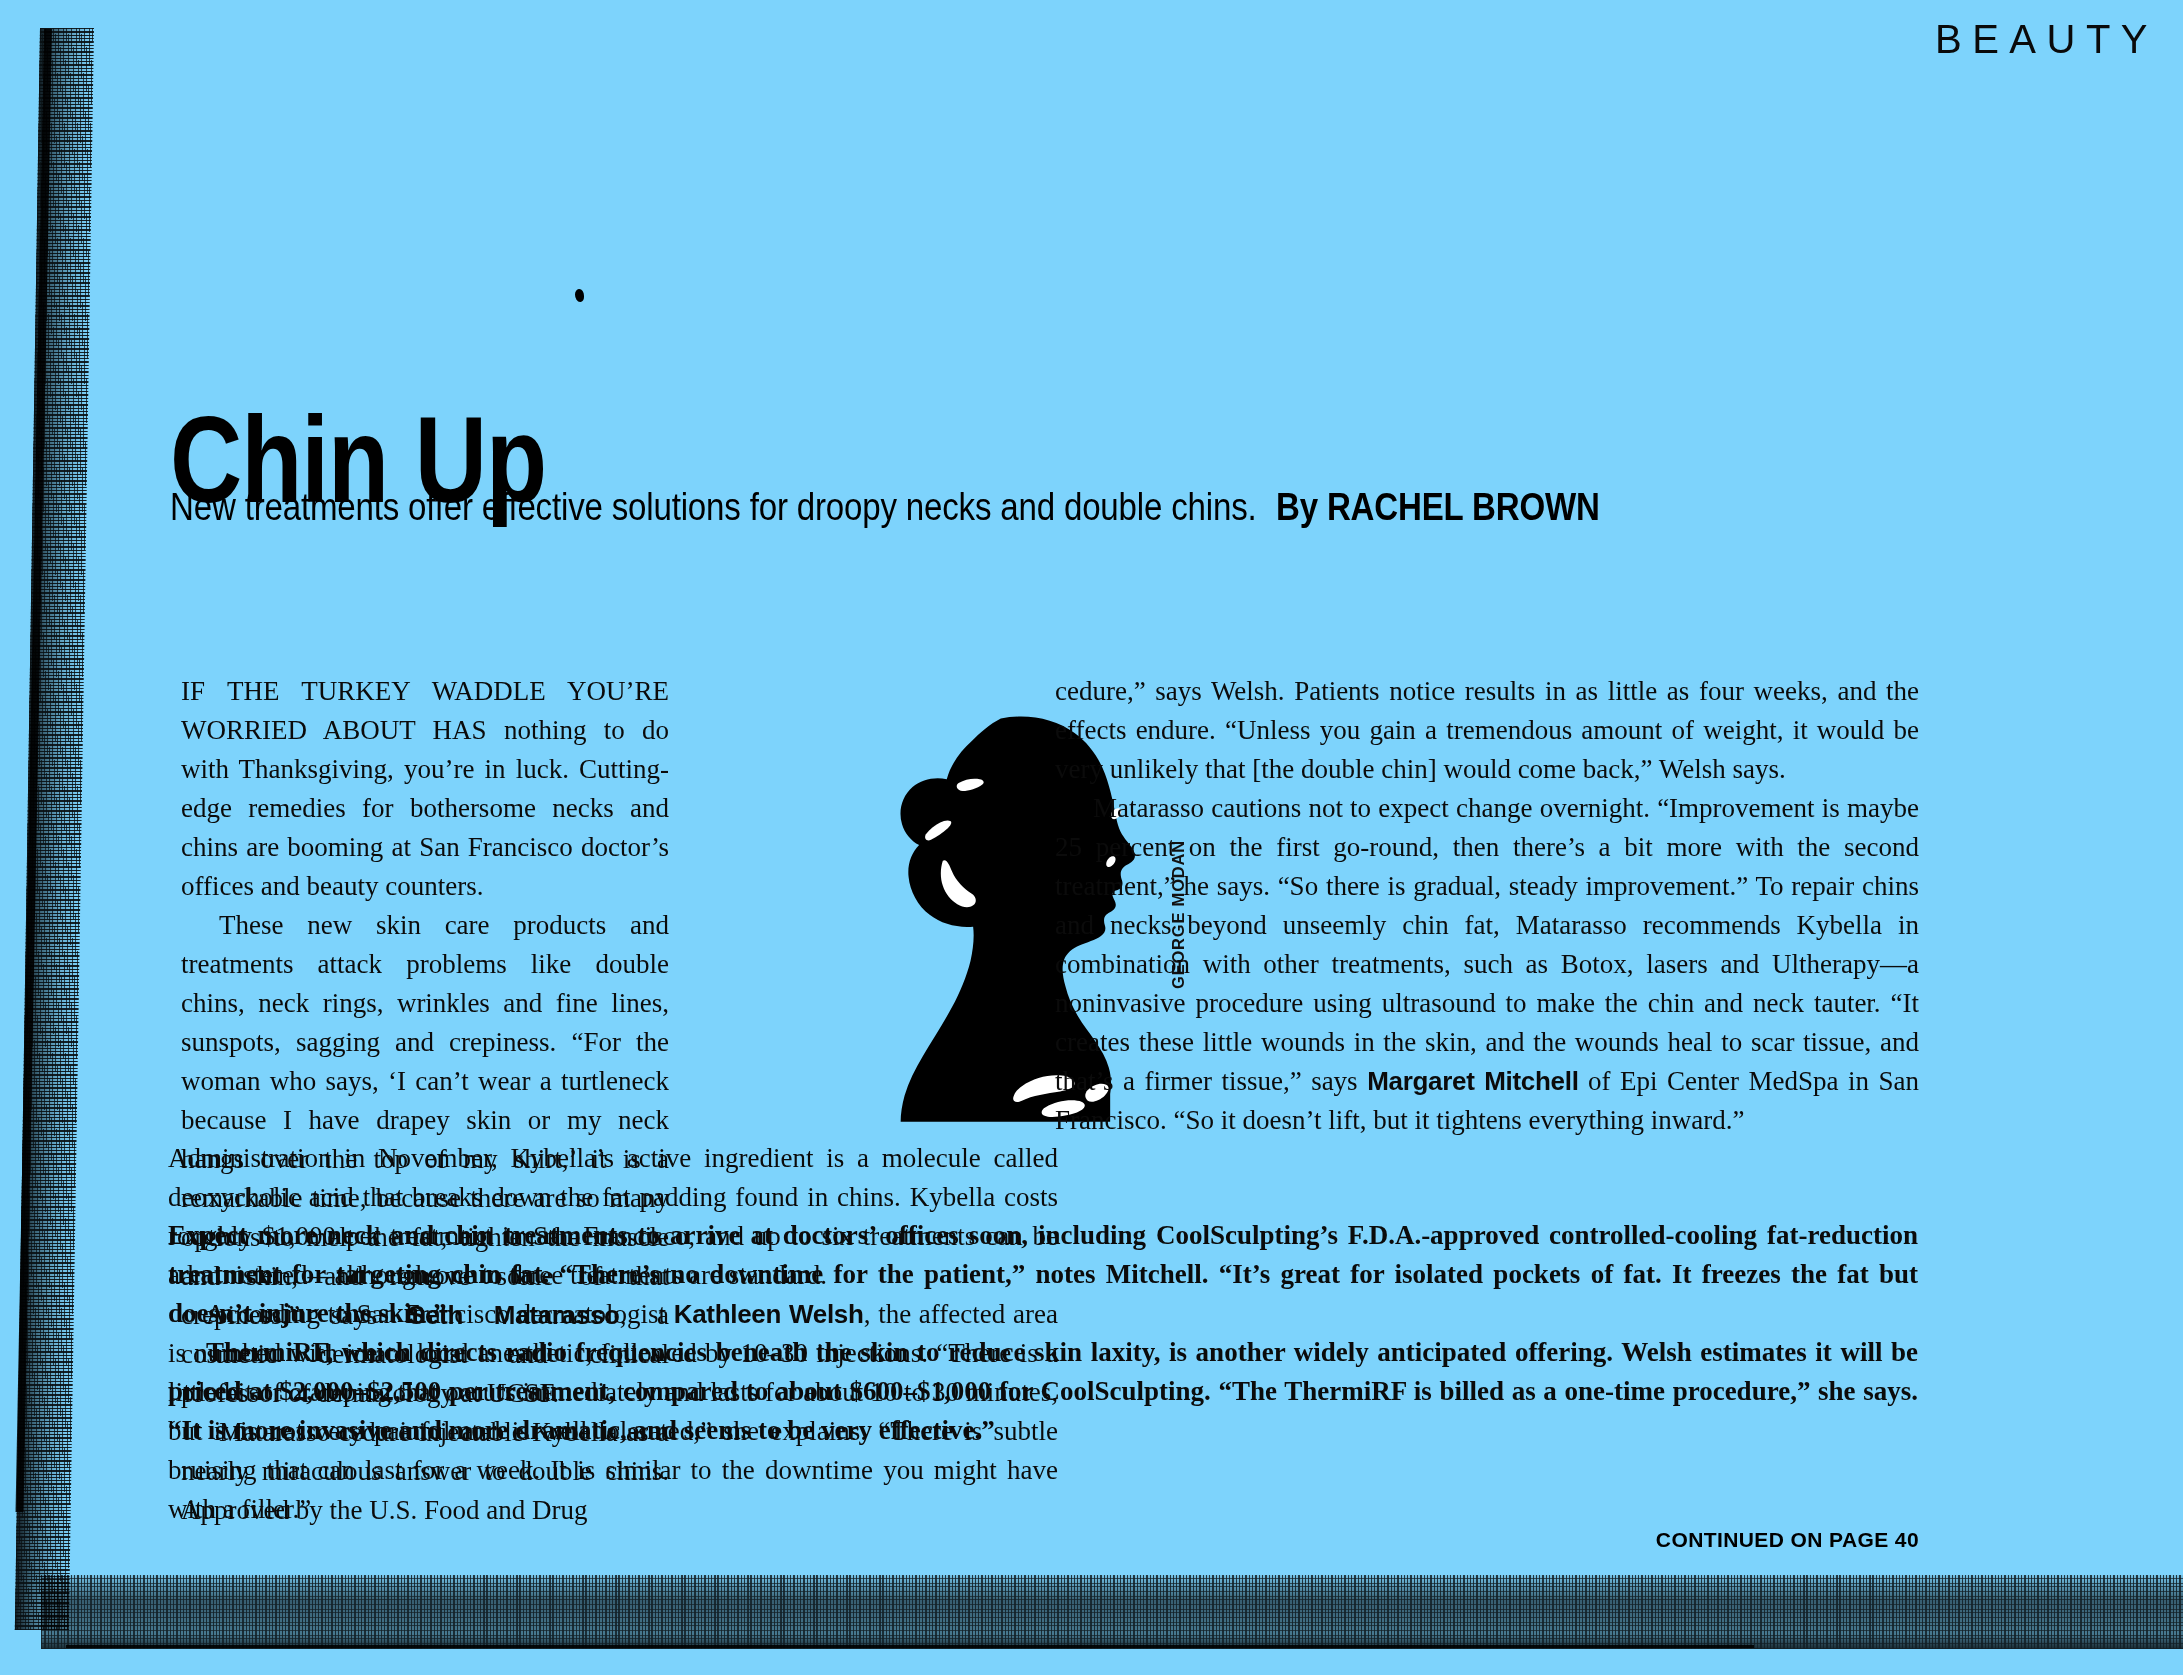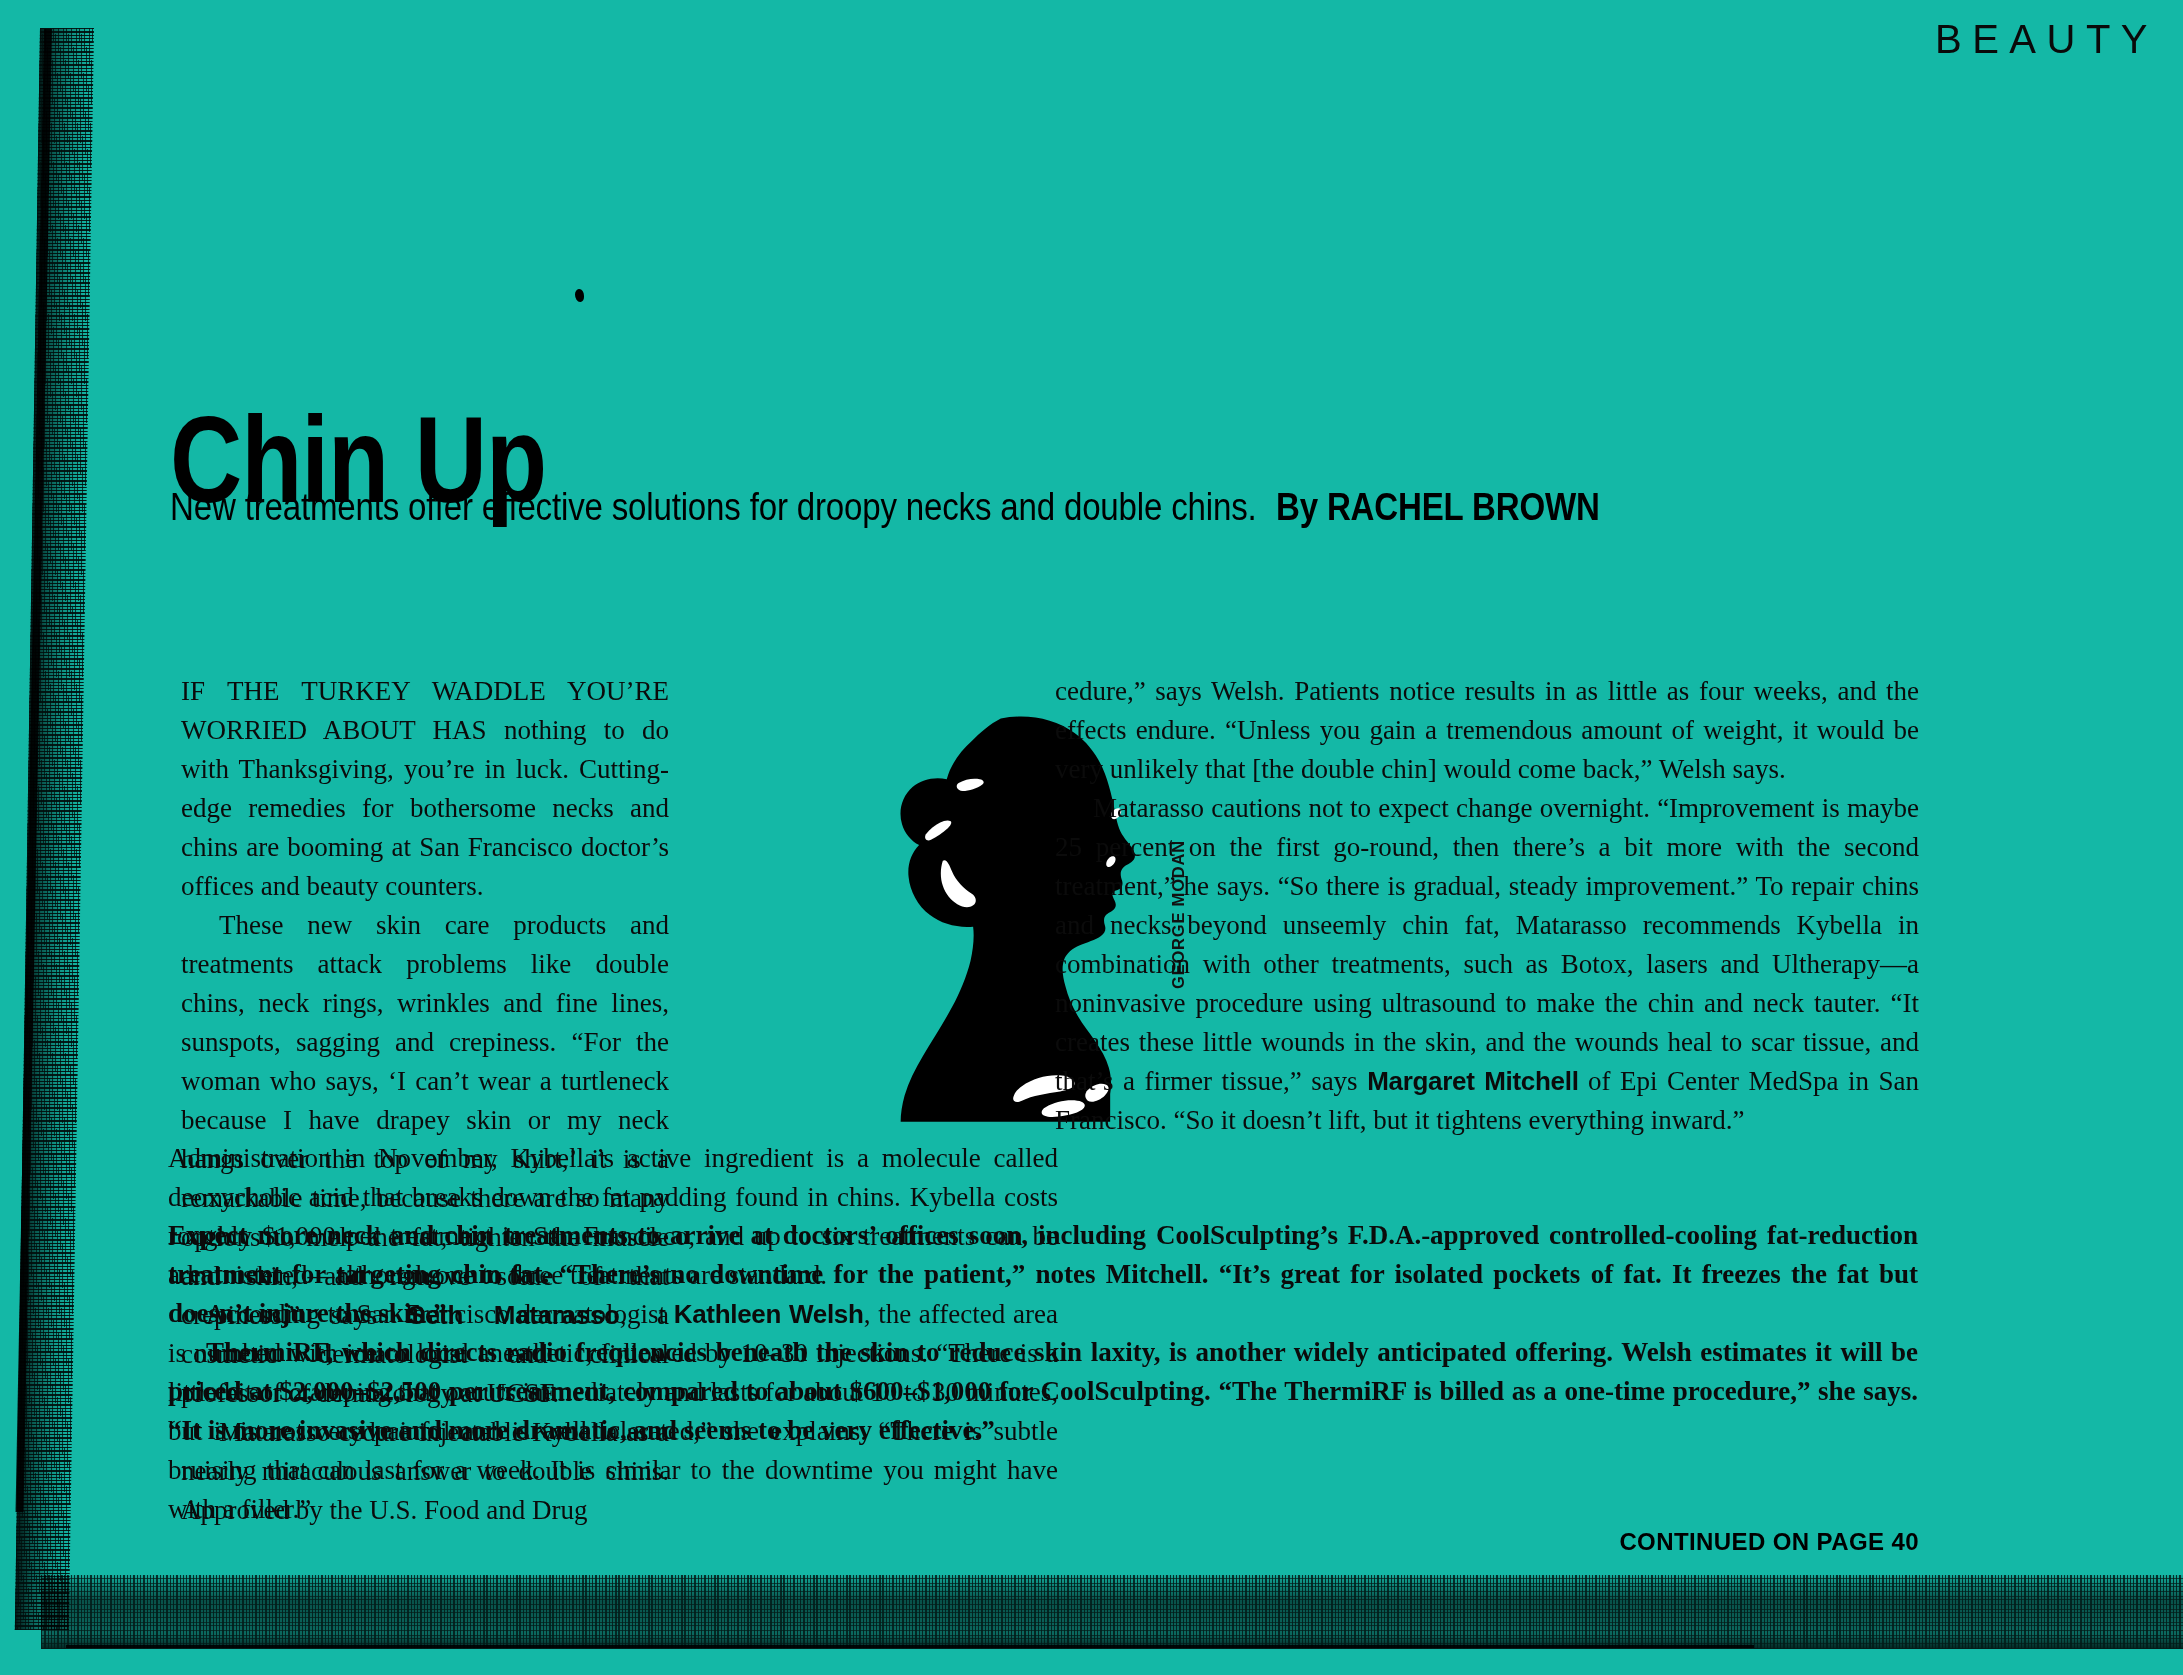--- a/index.html
+++ b/index.html
@@ -11,21 +11,21 @@
   body {
     font-family: "Liberation Serif", serif;
     color: #000000;
   }
 
   
   #page {
     position: relative;
     width: 2183px;
     height: 1676px;
-    background: #14b8a6;
+    background: #7dd3fc;
     overflow: hidden;
   }
 
   
   .scan-gutter {
     position: absolute;
     left: 40px;
     top: 28px;
     width: 54px;
     height: 1602px;
@@ -222,21 +222,21 @@
     white-space: nowrap;
   }
 
   
   .continued {
     position: absolute;
     right: 264px;
     top: 1528px;
     font-family: "Liberation Sans Narrow", "Liberation Sans", sans-serif;
     font-weight: 700;
-    font-size: 24px;
+    font-size: 21px;
     letter-spacing: 0.4px;
     white-space: nowrap;
   }
 </style>
 </head>
 <body>
 
 <div id="page">
 
   <div class="scan-gutter"></div>

